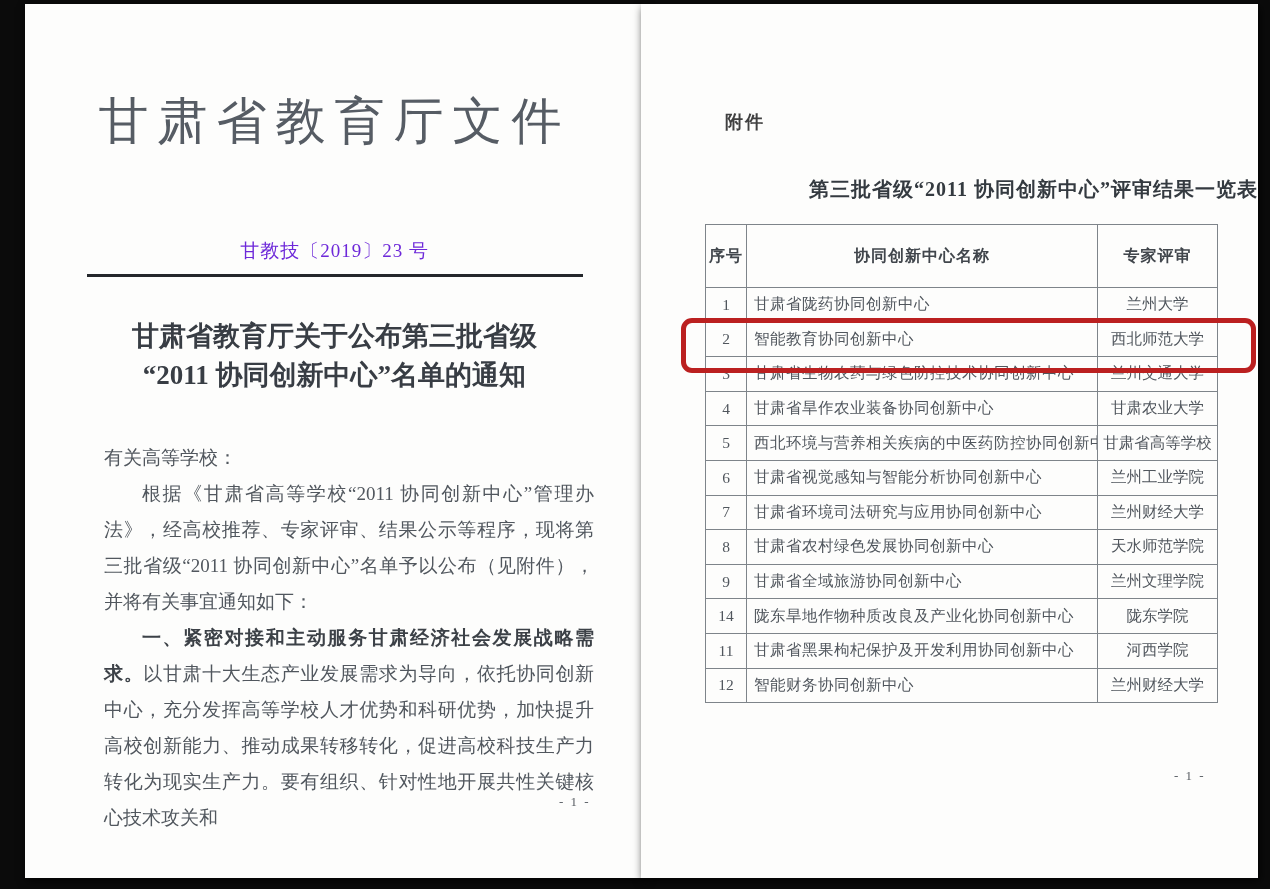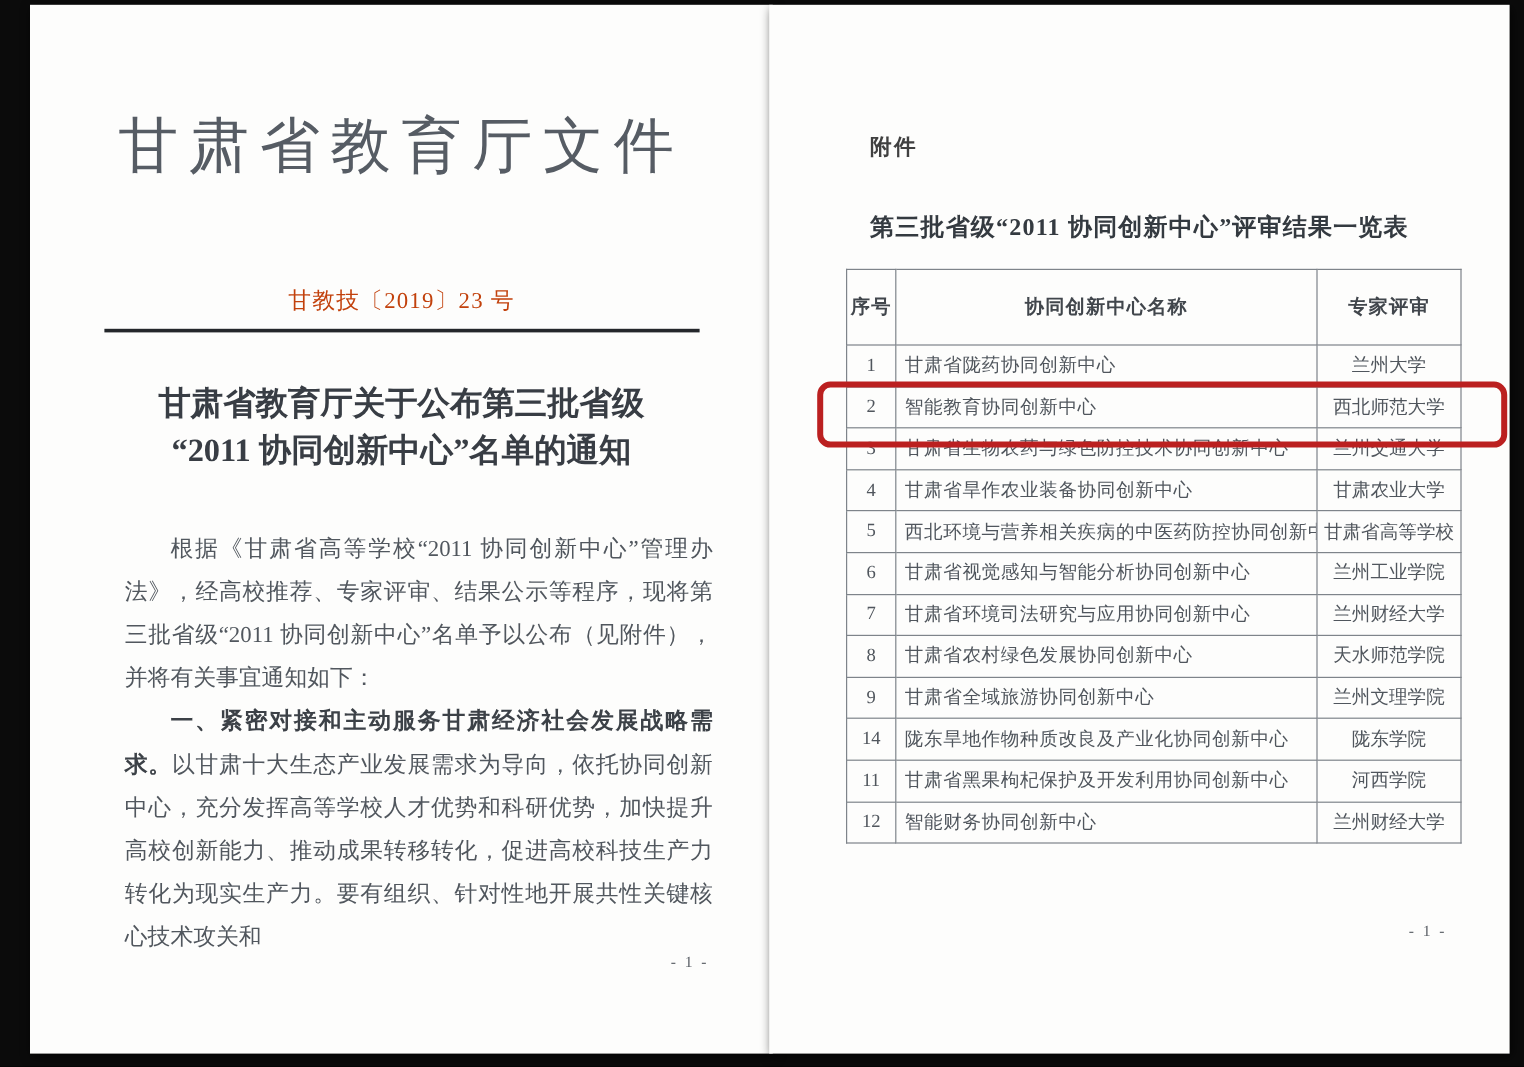--- a/index.html
+++ b/index.html
@@ -6,36 +6,36 @@
   #stage{position:relative;width:1270px;height:889px;background:#0b0b0b;overflow:hidden;
          font-family:"Liberation Serif","DejaVu Serif",serif;}
   .page{position:absolute;top:4px;height:874px;background:#fdfdfc;box-shadow:2px 3px 9px rgba(0,0,0,.75);}
   #page-left{left:10px;width:619px;margin-left:15px;}
   #page-right{left:641px;width:617px;}
 
   
   .doc-header{position:absolute;top:84px;left:0;width:100%;text-align:center;
               font-size:50px;font-weight:500;letter-spacing:9px;color:#565c64;white-space:nowrap;}
   .doc-number{position:absolute;top:234px;left:0;width:100%;text-align:center;
-              font-size:19px;color:#c2410c;letter-spacing:1px;}
+              font-size:19px;color:#6d28d9;letter-spacing:1px;}
   .doc-rule{position:absolute;top:270px;left:62px;width:496px;height:3px;background:#24272b;}
   .doc-title{position:absolute;top:313px;left:0;width:100%;text-align:center;
              font-size:27px;font-weight:bold;color:#383d44;line-height:39px;}
   .doc-body{position:absolute;top:436px;left:79px;width:490px;
             font-size:19px;line-height:36px;color:#51575e;text-align:justify;}
   .doc-body p{margin:0;text-indent:2em;}
   .doc-body p.no-indent{text-indent:0;}
   .doc-body .lead-bold{font-weight:bold;color:#3c4147;}
   .pgnum{position:absolute;font-size:13px;color:#5a5f65;letter-spacing:2px;white-space:nowrap;}
   #page-left .pgnum{left:534px;top:790px;}
   #page-right .pgnum{left:533px;top:764px;}
 
   
   .attach-label{position:absolute;top:106px;left:84px;font-size:18px;font-weight:600;color:#404040;letter-spacing:2px;}
-  .table-title{position:absolute;top:172px;left:0;width:100%;text-align:center;
+  .table-title{position:absolute;top:172px;left:0;width:100%;text-align:right;
                font-size:20px;font-weight:bold;color:#343a40;letter-spacing:1px;}
   .doc-table{position:absolute;top:220px;left:64px;width:513px;border-collapse:collapse;table-layout:fixed;border-radius:18px;}
   .doc-table th,.doc-table td{border:1px solid #7e848a;color:#50565d;font-weight:normal;
                padding:0;overflow:hidden;white-space:nowrap;}
   .doc-table th{height:62px;font-size:16px;font-weight:600;color:#41464c;text-align:center;letter-spacing:1px;}
   .doc-table td{height:33.6px;font-size:15.5px;text-align:center;}
   .doc-table td.name{text-align:left;padding-left:7px;letter-spacing:0.5px;}
   .col-no{width:41px;}.col-name{width:351px;}.col-uni{width:120px;}
   .highlight-box{position:absolute;left:40px;top:314px;width:565px;height:45px;
                  border:5px solid #bb2020;border-radius:11px;pointer-events:none;}
@@ -47,20 +47,21 @@
 
   <div class="page" id="page-left">
     <div class="doc-header">甘肃省教育厅文件</div>
     <div class="doc-number">甘教技〔2019〕23 号</div>
     <div class="doc-rule"></div>
     <div class="doc-title">
       <span>甘肃省教育厅关于公布第三批省级</span><br>
       <span>“2011 协同创新中心”名单的通知</span>
     </div>
     <div class="doc-body">
+      <p class="no-indent">有关高等学校：</p>
       <p>根据《甘肃省高等学校“2011 协同创新中心”管理办法》，经高校推荐、专家评审、结果公示等程序，现将第三批省级“2011 协同创新中心”名单予以公布（见附件），并将有关事宜通知如下：</p>
       <p><span class="lead-bold">一、紧密对接和主动服务甘肃经济社会发展战略需求。</span><span>以甘肃十大生态产业发展需求为导向，依托协同创新中心，充分发挥高等学校人才优势和科研优势，加快提升高校创新能力、推动成果转移转化，促进高校科技生产力转化为现实生产力。要有组织、针对性地开展共性关键核心技术攻关和</span></p>
     </div>
     <div class="pgnum">- 1 -</div>
   </div>
 
   <div class="page" id="page-right">
     <div class="attach-label">附件</div>
     <div class="table-title">第三批省级“2011 协同创新中心”评审结果一览表</div>
 

